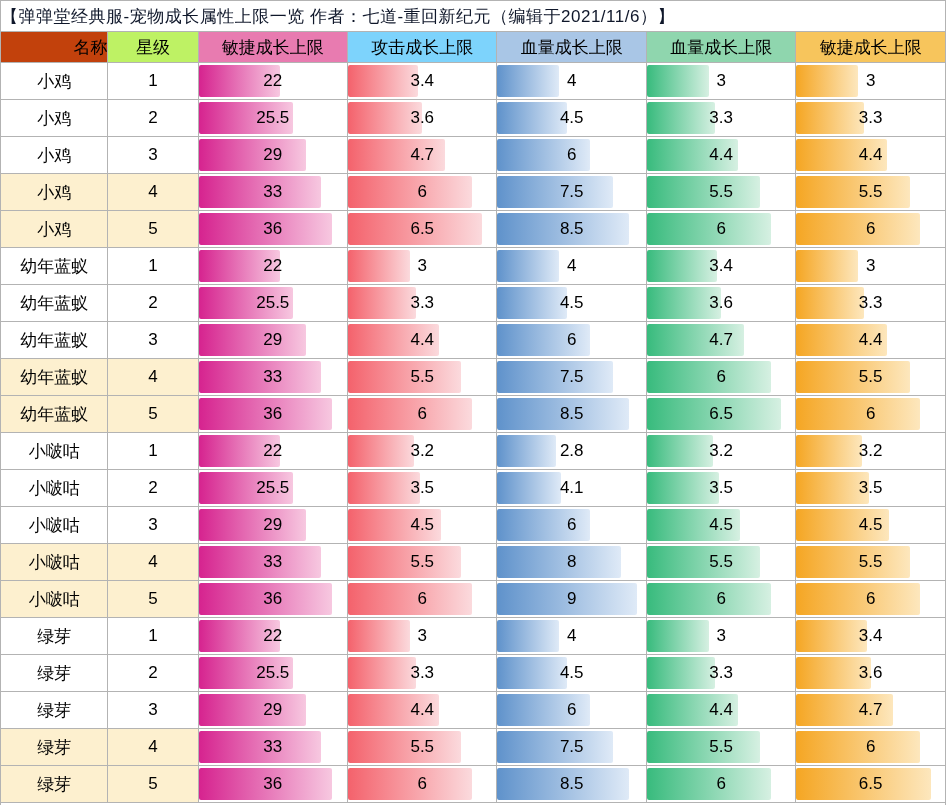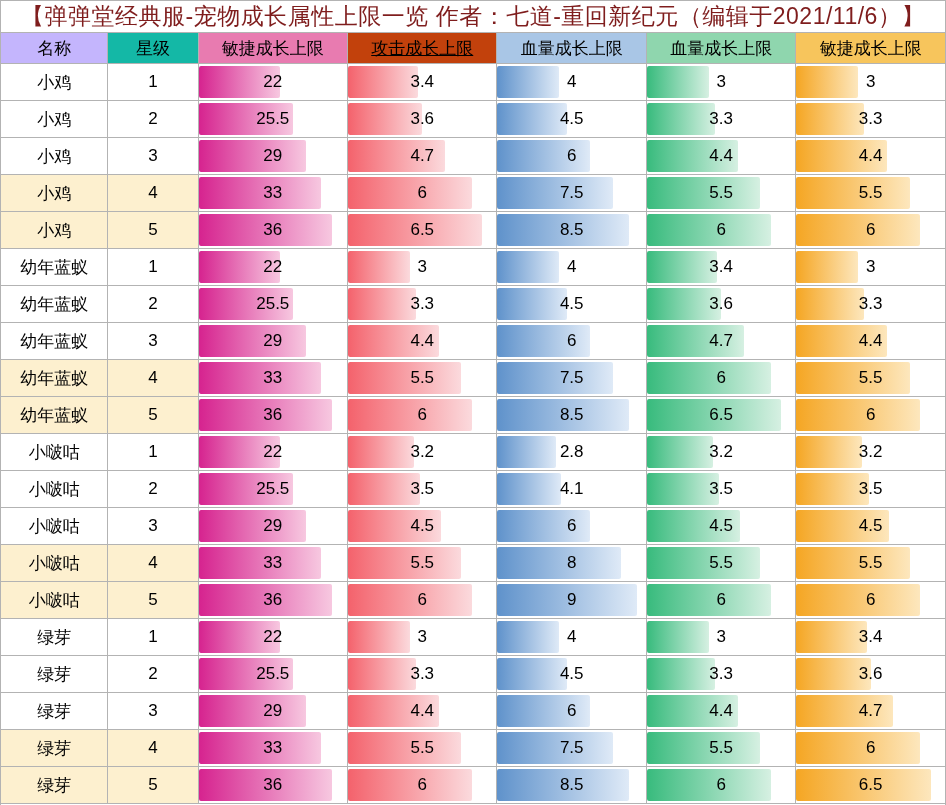--- a/index.html
+++ b/index.html
@@ -29,40 +29,39 @@
     border: 1px solid #b3b3b3;
     padding: 0;
     margin: 0;
     font-weight: normal;
     vertical-align: middle;
   }
   
   .title-cell {
     height: 30px;
     background: #ffffff;
-    font-size: 23px;
+    font-size: 17px;
     font-weight: bold;
-    color: #7f1d1d;
-    text-align: center;
+    color: #0f172a;
     letter-spacing: 0.5px;
     white-space: nowrap;
   }
   
   .hdr {
     height: 30px;
     font-size: 17px;
     font-weight: bold;
     color: #000;
     text-align: center;
     white-space: nowrap;
   }
-  .hdr-name   { background: #c4b5fd; }
-  .hdr-star   { background: #14b8a6; }
+  .hdr-name   { background: #c2410c; text-align: right; }
+  .hdr-star   { background: #bef264; }
   .hdr-hp     { background: #e87bb0; }
-  .hdr-atk    { background: #c2410c; text-decoration: underline; }
+  .hdr-atk    { background: #7dd3fc; }
   .hdr-def    { background: #a9c6e6; }
   .hdr-agi    { background: #8fd6ae; }
   .hdr-luk    { background: #f7c55c; }
 
   
   tr.row { height: 36px; }
   td.cell {
     height: 36px;
     font-size: 17px;
     color: #000;

